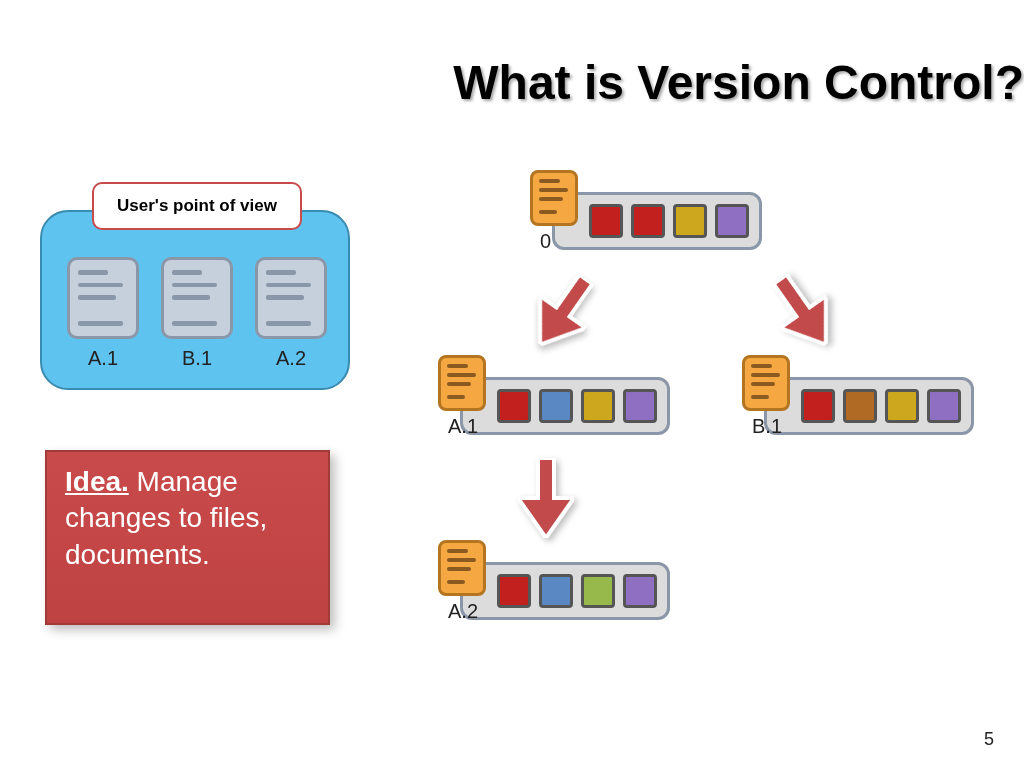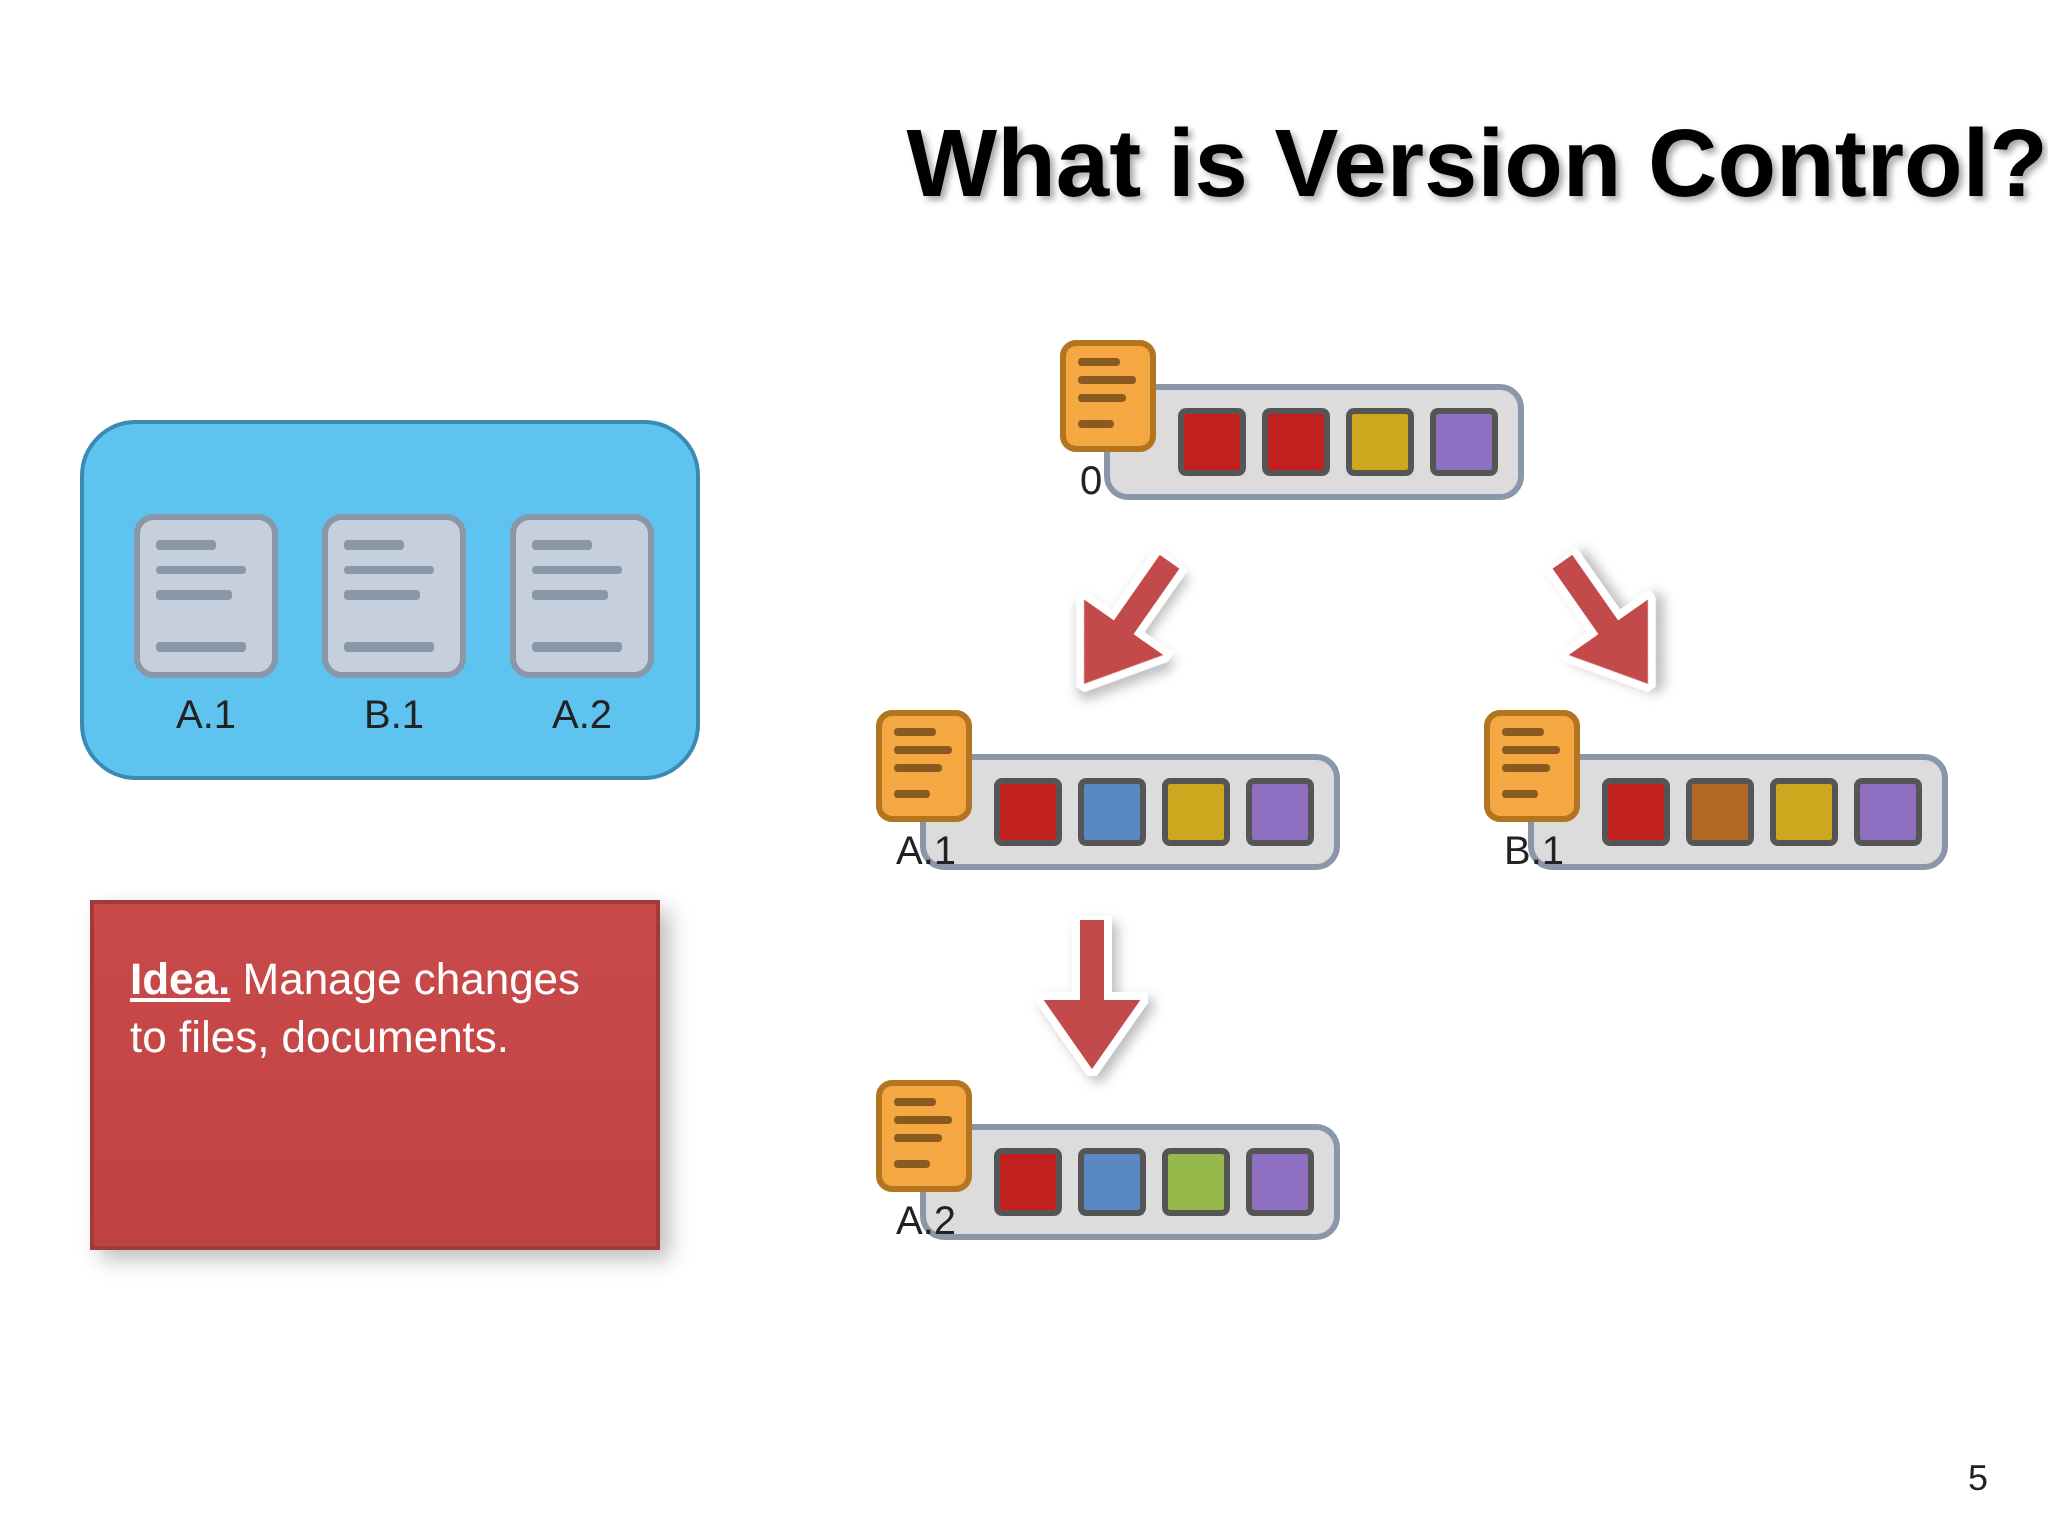--- a/index.html
+++ b/index.html
@@ -57,23 +57,23 @@
   .pov-labels { position: absolute; top: 135px; left: 25px; display: flex; gap: 22px; }
   .pov-labels div { width: 72px; text-align: center; font-size: 20px; color: #222; }
 
   
   .idea-box {
     position: absolute; left: 45px; top: 450px;
     width: 285px; height: 175px;
     background: linear-gradient(#c94a4a, #bf4242);
     border: 2px solid #a33a3a;
     box-shadow: 5px 5px 10px rgba(0,0,0,0.25);
-    padding: 24px 18px;
+    padding: 12px 18px;
     color: #fff;
-    font-size: 22px;
+    font-size: 28px;
     line-height: 1.3;
   }
   .idea-box .idea-word { font-weight: bold; text-decoration: underline; }
 
   
   .vnode { position: absolute; }
   .vnode .bar {
     position: absolute; left: 22px; top: 22px;
     width: 210px; height: 58px;
     background: #dcdcdc;
@@ -122,20 +122,21 @@
     font-size: 18px; color: #222;
   }
 </style>
 </head>
 <body>
 
 <div class="title">What is Version Control?</div>
 
 <div class="pov-container">
   <div class="pov-box">
+    <div class="pov-label">User's point of view</div>
     <div class="pov-docs">
       <div class="doc-icon">
         <div class="line l1"></div>
           <div class="line l2"></div>
           <div class="line l3"></div>
           <div class="sep"></div>
           <div class="line l4"></div>
       </div>
       <div class="doc-icon">
         <div class="line l1"></div>

